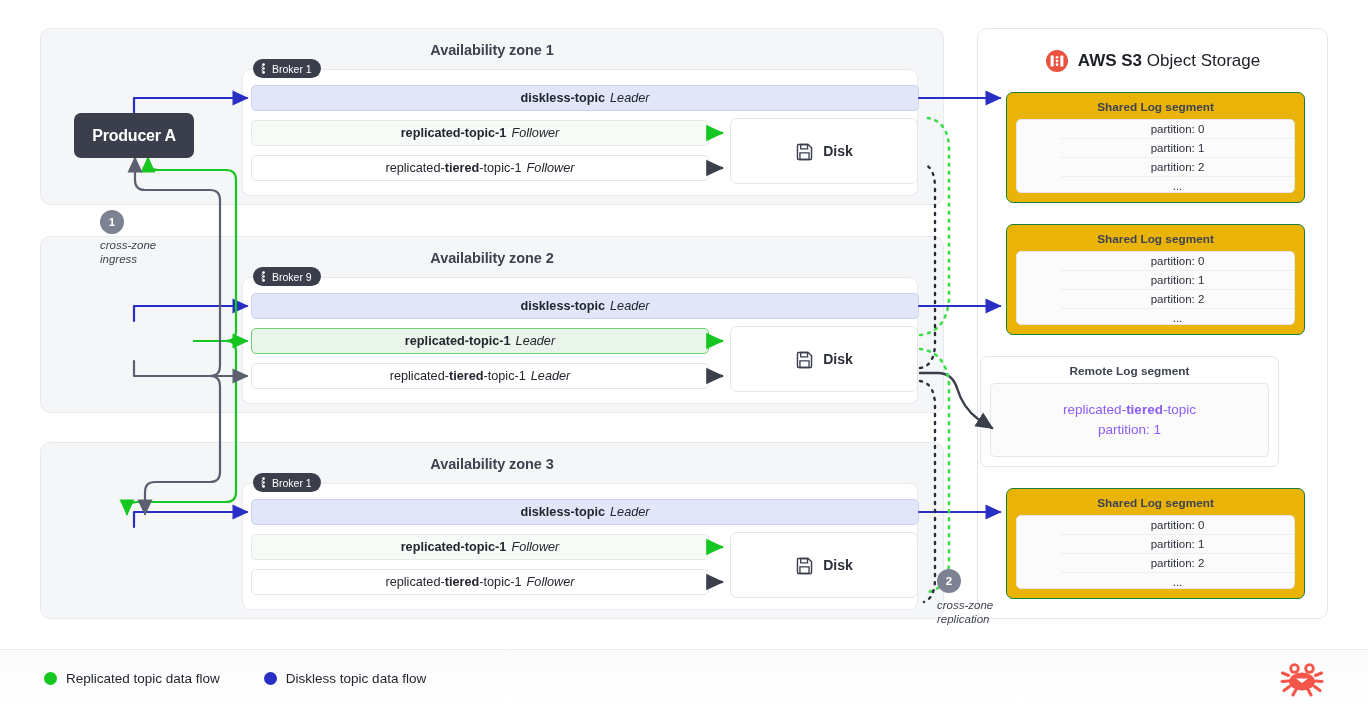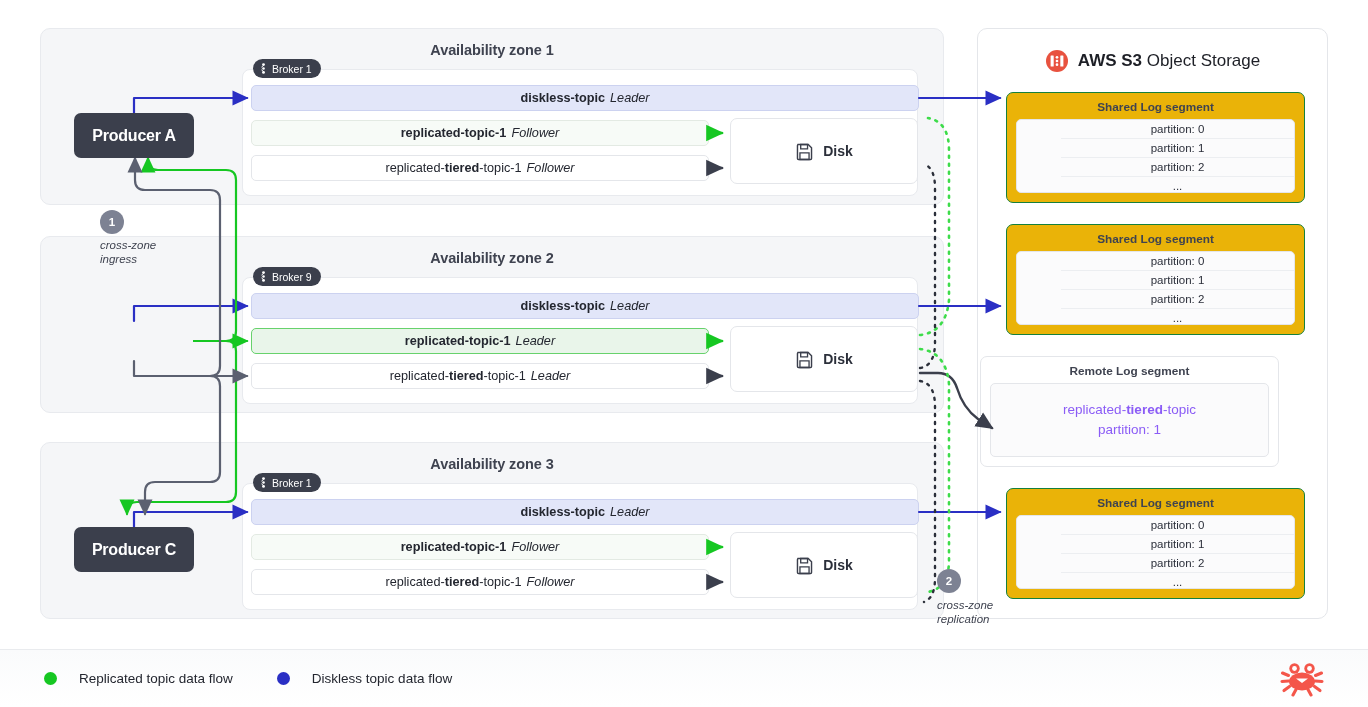--- a/index.html
+++ b/index.html
@@ -161,21 +161,21 @@
     font-size:13.5px; color:#8b5cf6; line-height:1.45;
   }
 
   
   #legend {
     position:absolute; left:0; bottom:0; width:1368px; height:58px;
     border-top:1px solid #e9ebee;
     background:linear-gradient(180deg,#fafbfc 0%, #ffffff 100%);
     display:flex; align-items:center; z-index:9;
   }
-  .legend-item { display:flex; align-items:center; gap:22px; font-size:13.5px; color:#23262f; }
+  .legend-item { display:flex; align-items:center; gap:9px; font-size:13.5px; color:#23262f; }
   .dot { width:13px; height:13px; border-radius:50%; flex:0 0 auto; }
   .legend-em { font-style:italic; }
   #crab { position:absolute; right:44px; top:50%; transform:translateY(-50%); }
 </style>
 </head>
 <body>
 
 <div id="root">
 
   <svg id="edges" viewBox="0 0 1368 707">
@@ -345,23 +345,20 @@
       <path d="M2.6 2.6h11.3l3.5 3.5v11.3a1 1 0 0 1-1 1H3.6a1 1 0 0 1-1-1V3.6a1 1 0 0 1 1-1z" fill="none" stroke="#3b3f4c" stroke-width="1.5"></path>
       <path d="M6 2.6h7.2v4.6H6z" fill="none" stroke="#3b3f4c" stroke-width="1.4"></path>
       <path d="M5.2 11.4h9.6v7H5.2z" fill="none" stroke="#3b3f4c" stroke-width="1.4"></path>
     </svg>
     <span>Disk</span>
   </div>
 
   <div class="producer" style="left:74px; top:113px; width:120px; height:45px;">
     <span>Producer A</span>
   </div>
-  <div class="producer" style="left:74px; top:527px; width:120px; height:45px;">
-    <span>Producer C</span>
-  </div>
 
   <div class="step" style="left:100px; top:210px;">
     <span>1</span>
   </div>
   <div class="step-label" style="left:100px; top:238px;">cross-zone
 ingress</div>
 
   <div class="step" style="left:937px; top:569px;">
     <span>2</span>
   </div>

